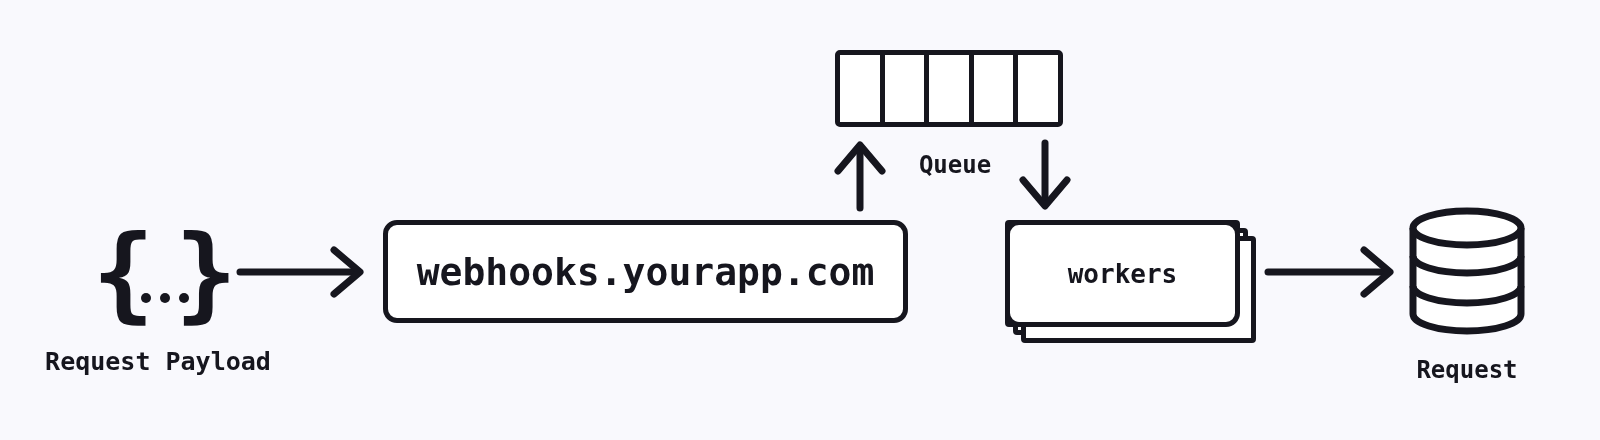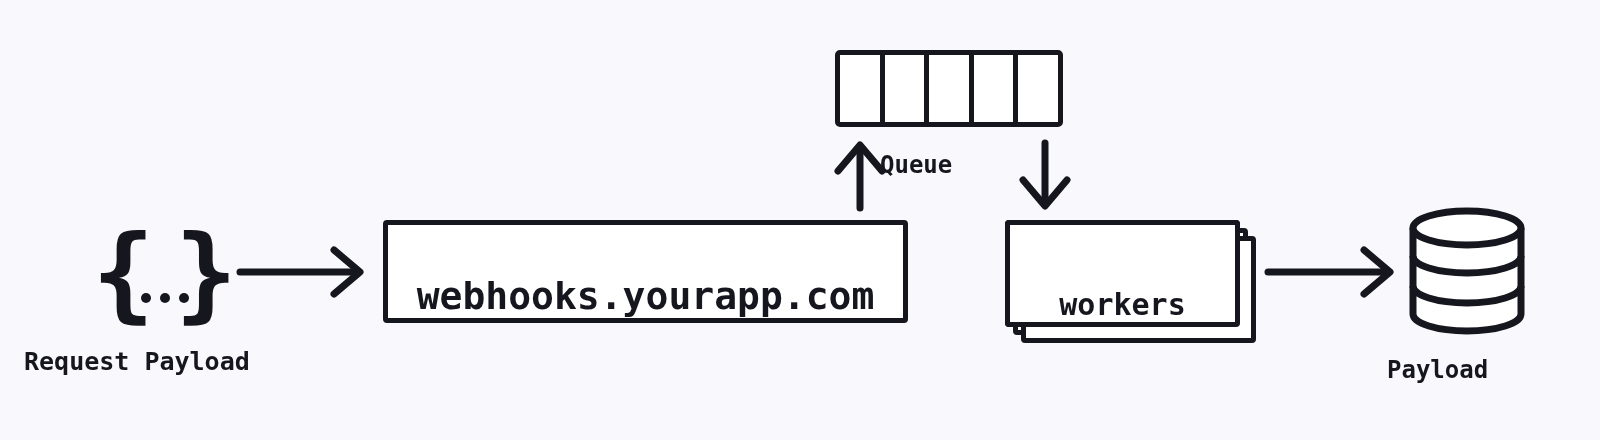--- a/index.html
+++ b/index.html
@@ -16,21 +16,21 @@
     position: relative;
     width: 1600px;
     height: 440px;
     background: var(--background);
     color: var(--ink);
     overflow: hidden;
   }
   .label {
     position: absolute;
     font-weight: bold;
-    text-align: left;
+    text-align: center;
     color: var(--ink);
     white-space: nowrap;
   }
   .payload-label { left: 24px;   top: 347px; width: 268px; font-size: 25px; }
   .queue-label   { left: 880px;  top: 151px; width: 150px; font-size: 24px; }
   .db-label      { left: 1387px; top: 356px; width: 160px; font-size: 24px; }
 
   
   .payload {
     position: absolute;
@@ -45,22 +45,22 @@
   .payload-dot {
     width: 10px; height: 10px; border-radius: 50%;
     background: var(--ink);
   }
 
   
   .node {
     position: absolute;
     background: var(--node-fill);
     border: 5px solid var(--ink);
-    border-radius: 4px;
-    display: flex; align-items: flex-end; justify-content: center;
+    border-radius: 14px;
+    display: flex; align-items: center; justify-content: center;
     font-weight: bold;
     color: var(--ink);
   }
   .webhooks-box { left: 383px; top: 220px; width: 525px; height: 103px; font-size: 38px; }
 
   
   .queue-box {
     position: absolute;
     left: 835px; top: 50px; width: 228px; height: 77px;
     background: var(--node-fill);
@@ -75,21 +75,21 @@
   .workers-stack { position: absolute; left: 1005px; top: 220px; width: 235px; height: 107px; }
   .stack-layers { position: absolute; inset: 0; }
   .stack-layer {
     position: absolute; inset: 0;
     background: var(--node-fill);
     border: 5px solid var(--ink);
     border-radius: 4px;
   }
   .stack-layer:nth-child(2) { transform: translate(8px, 8px); }
   .stack-layer:nth-child(3) { transform: translate(16px, 16px); }
-  .workers-box { inset: 0; font-size: 30px; z-index: 1; }
+  .workers-box { inset: 0; font-size: 26px; z-index: 1; }
 
   
   .db-icon { position: absolute; left: 1406px; top: 204px; width: 122px; height: 134px; color: var(--ink); }
   .db-stroke { stroke: currentColor; stroke-width: 7; }
   .db-fill { fill: var(--node-fill); }
   .db-nofill { fill: none; }
   .arrows {
     position: absolute; inset: 0; width: 1600px; height: 440px;
     color: var(--ink); pointer-events: none;
   }
@@ -137,21 +137,21 @@
       <span>workers</span>
     </div>
   </div>
 
   <svg class="db-icon" viewBox="0 0 122 134" aria-hidden="true">
     <path class="db-stroke db-fill" d="M7 24 V110 A54 17 0 0 0 115 110 V24"></path>
     <path class="db-stroke db-nofill" d="M7 82 A54 17 0 0 0 115 82"></path>
     <path class="db-stroke db-nofill" d="M7 52 A54 17 0 0 0 115 52"></path>
     <ellipse class="db-stroke db-fill" cx="61" cy="24" rx="54" ry="17"></ellipse>
   </svg>
-  <div class="label db-label">Payload</div>
+  <div class="label db-label">Request</div>
 
   <svg class="arrows" viewBox="0 0 1600 440" aria-hidden="true">
     <g>
       <path class="arrow" d="M240 272 H356"></path>
       <path class="arrow" d="M334 250 L360 272 L334 294"></path>
     </g>
     <g>
       <path class="arrow" d="M860 208 V150"></path>
       <path class="arrow" d="M838 171 L860 145 L882 171"></path>
     </g>

